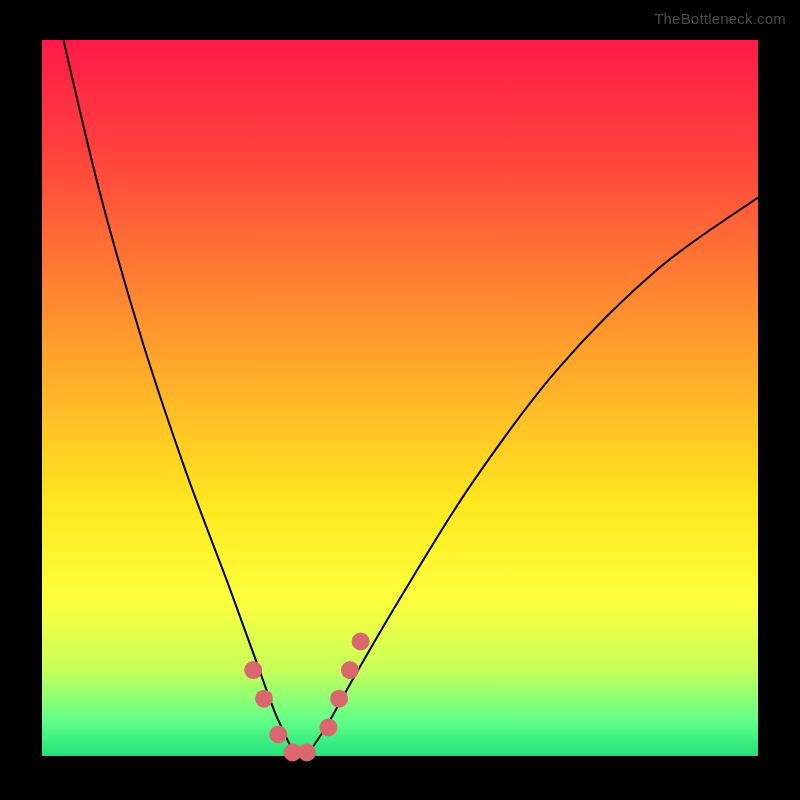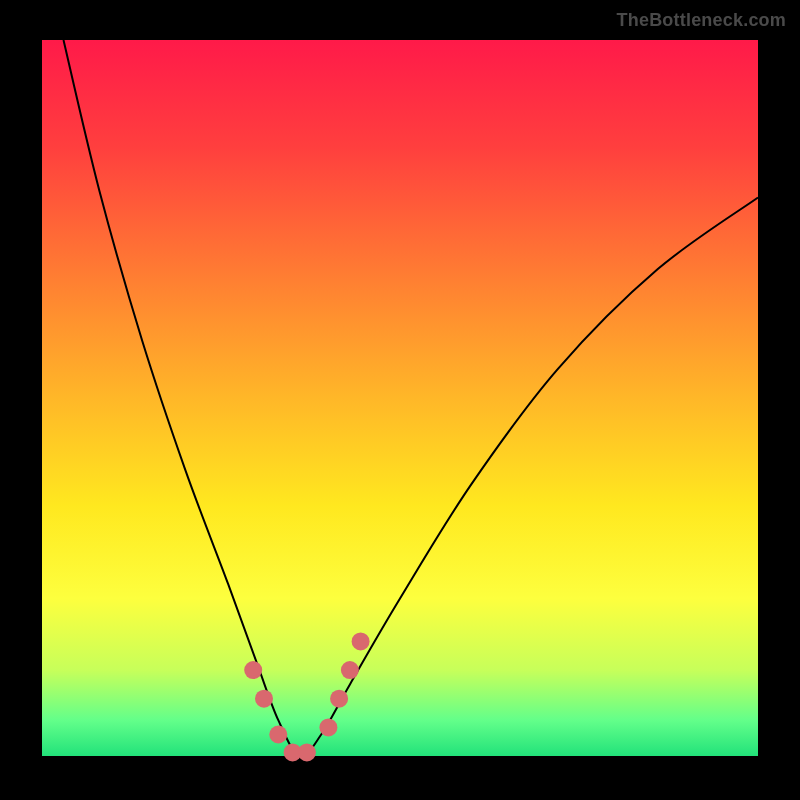--- a/index.html
+++ b/index.html
@@ -33,22 +33,22 @@
       #c7ff5a 88%,
       #63ff8a 95%,
       #22e27a 100%
     );
   }
   .watermark {
     position: absolute;
     top: 10px;
     right: 14px;
     color: #4a4a4a;
-    font-size: 18px;
-    font-weight: 700;
+    font-size: 15px;
+    font-weight: 400;
     letter-spacing: 0.2px;
     z-index: 5;
   }
   svg.curve {
     position: absolute;
     left: 0;
     top: 0;
     width: 716px;
     height: 716px;
     overflow: visible;

